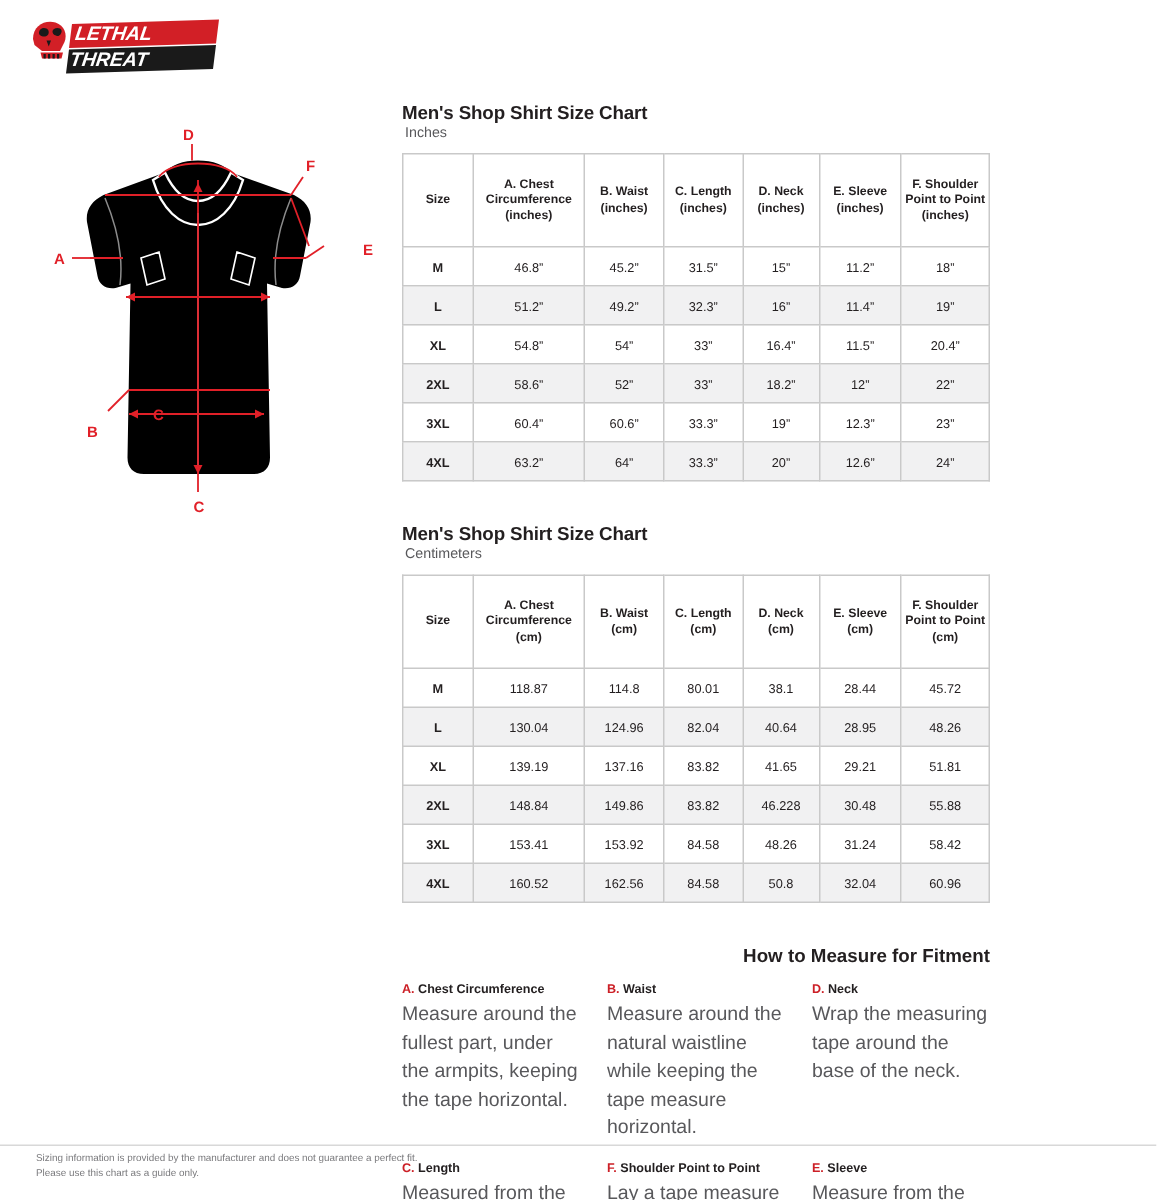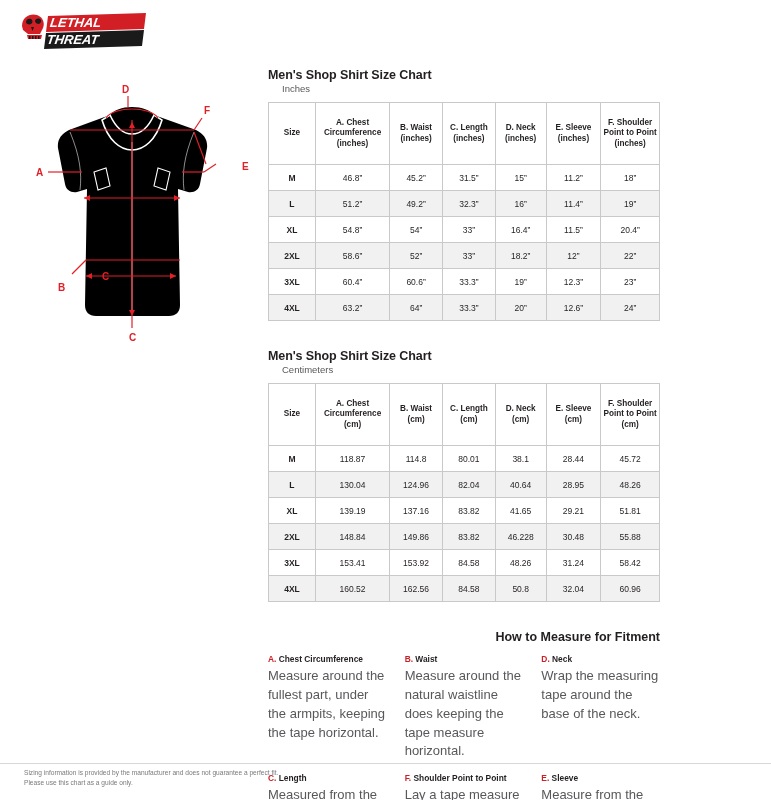--- a/index.html
+++ b/index.html
@@ -47,21 +47,21 @@
   h2.chart-title {
     font-size: 12.5px;
     font-weight: bold;
     margin: 0;
     letter-spacing: -0.1px;
     color: #231f20;
   }
   .chart-sub {
     font-size: 9.5px;
     color: #58585b;
-    margin: 1px 0 8px 14px;
+    margin: 1px 0 8px 2px;
   }
 
   table.size-table {
     border-collapse: collapse;
     width: 100%;
     table-layout: fixed;
   }
   table.size-table th,
   table.size-table td {
     border: 1px solid #c9c9c9;
@@ -413,21 +413,21 @@
   <h3 class="howto-title">How to Measure for Fitment</h3>
   <div class="howto-grid">
 
     <div class="howto-item">
       <h4><span class="ltr">A.</span><span> Chest Circumference</span></h4>
       <p>Measure around the fullest part, under the armpits, keeping the tape horizontal.</p>
     </div>
 
     <div class="howto-item">
       <h4><span class="ltr">B.</span><span> Waist</span></h4>
-      <p>Measure around the natural waistline does keeping the tape measure horizontal.</p>
+      <p>Measure around the natural waistline while keeping the tape measure horizontal.</p>
     </div>
 
     <div class="howto-item">
       <h4><span class="ltr">D.</span><span> Neck</span></h4>
       <p>Wrap the measuring tape around the base of the neck.</p>
     </div>
 
     <div class="howto-item">
       <h4><span class="ltr">C.</span><span> Length</span></h4>
       <p>Measured from the highest point of the shoulder to the bottom edge of the top in a straight line while the top is laid flat.</p>

